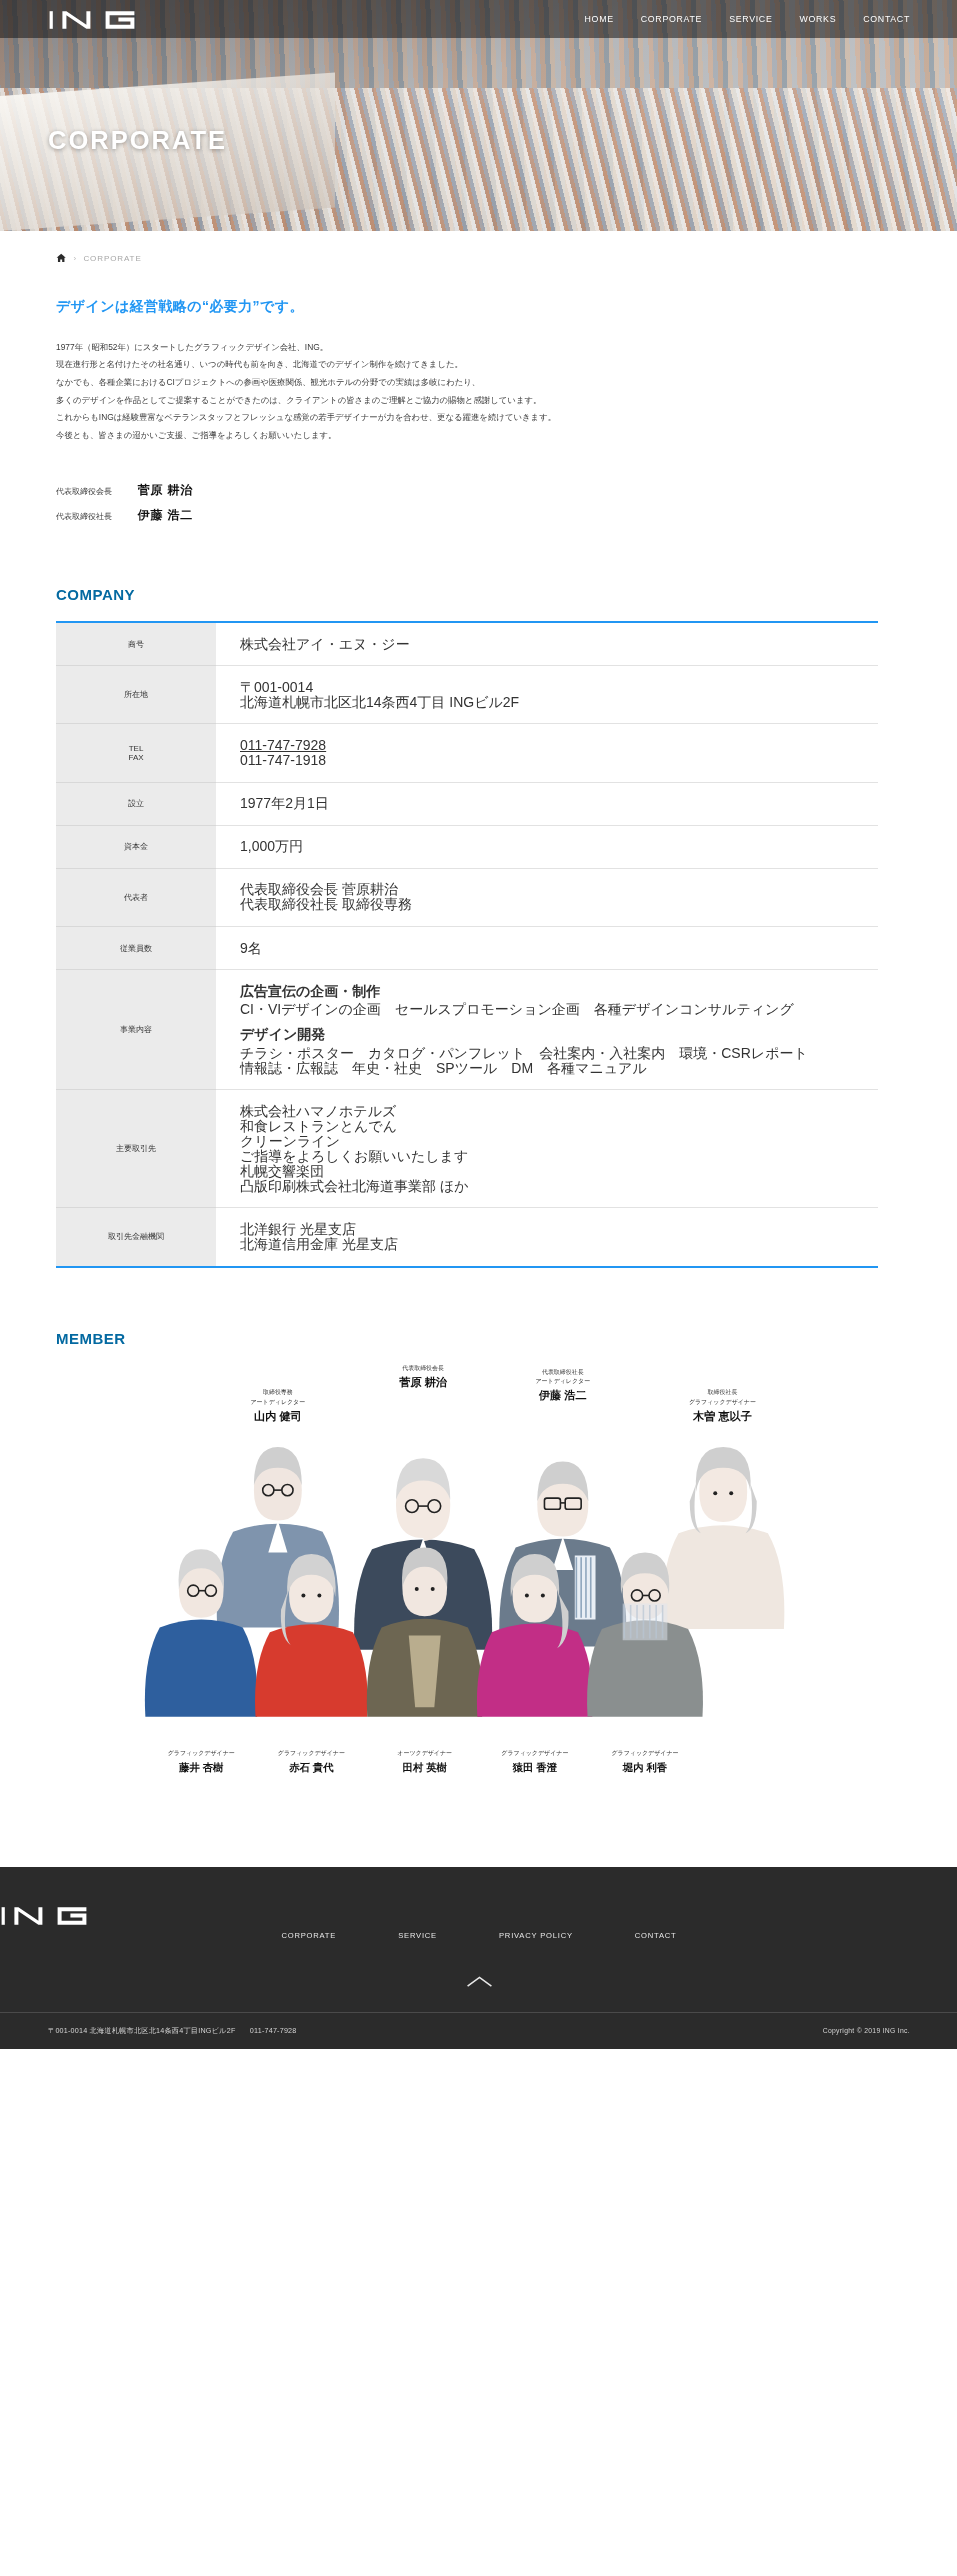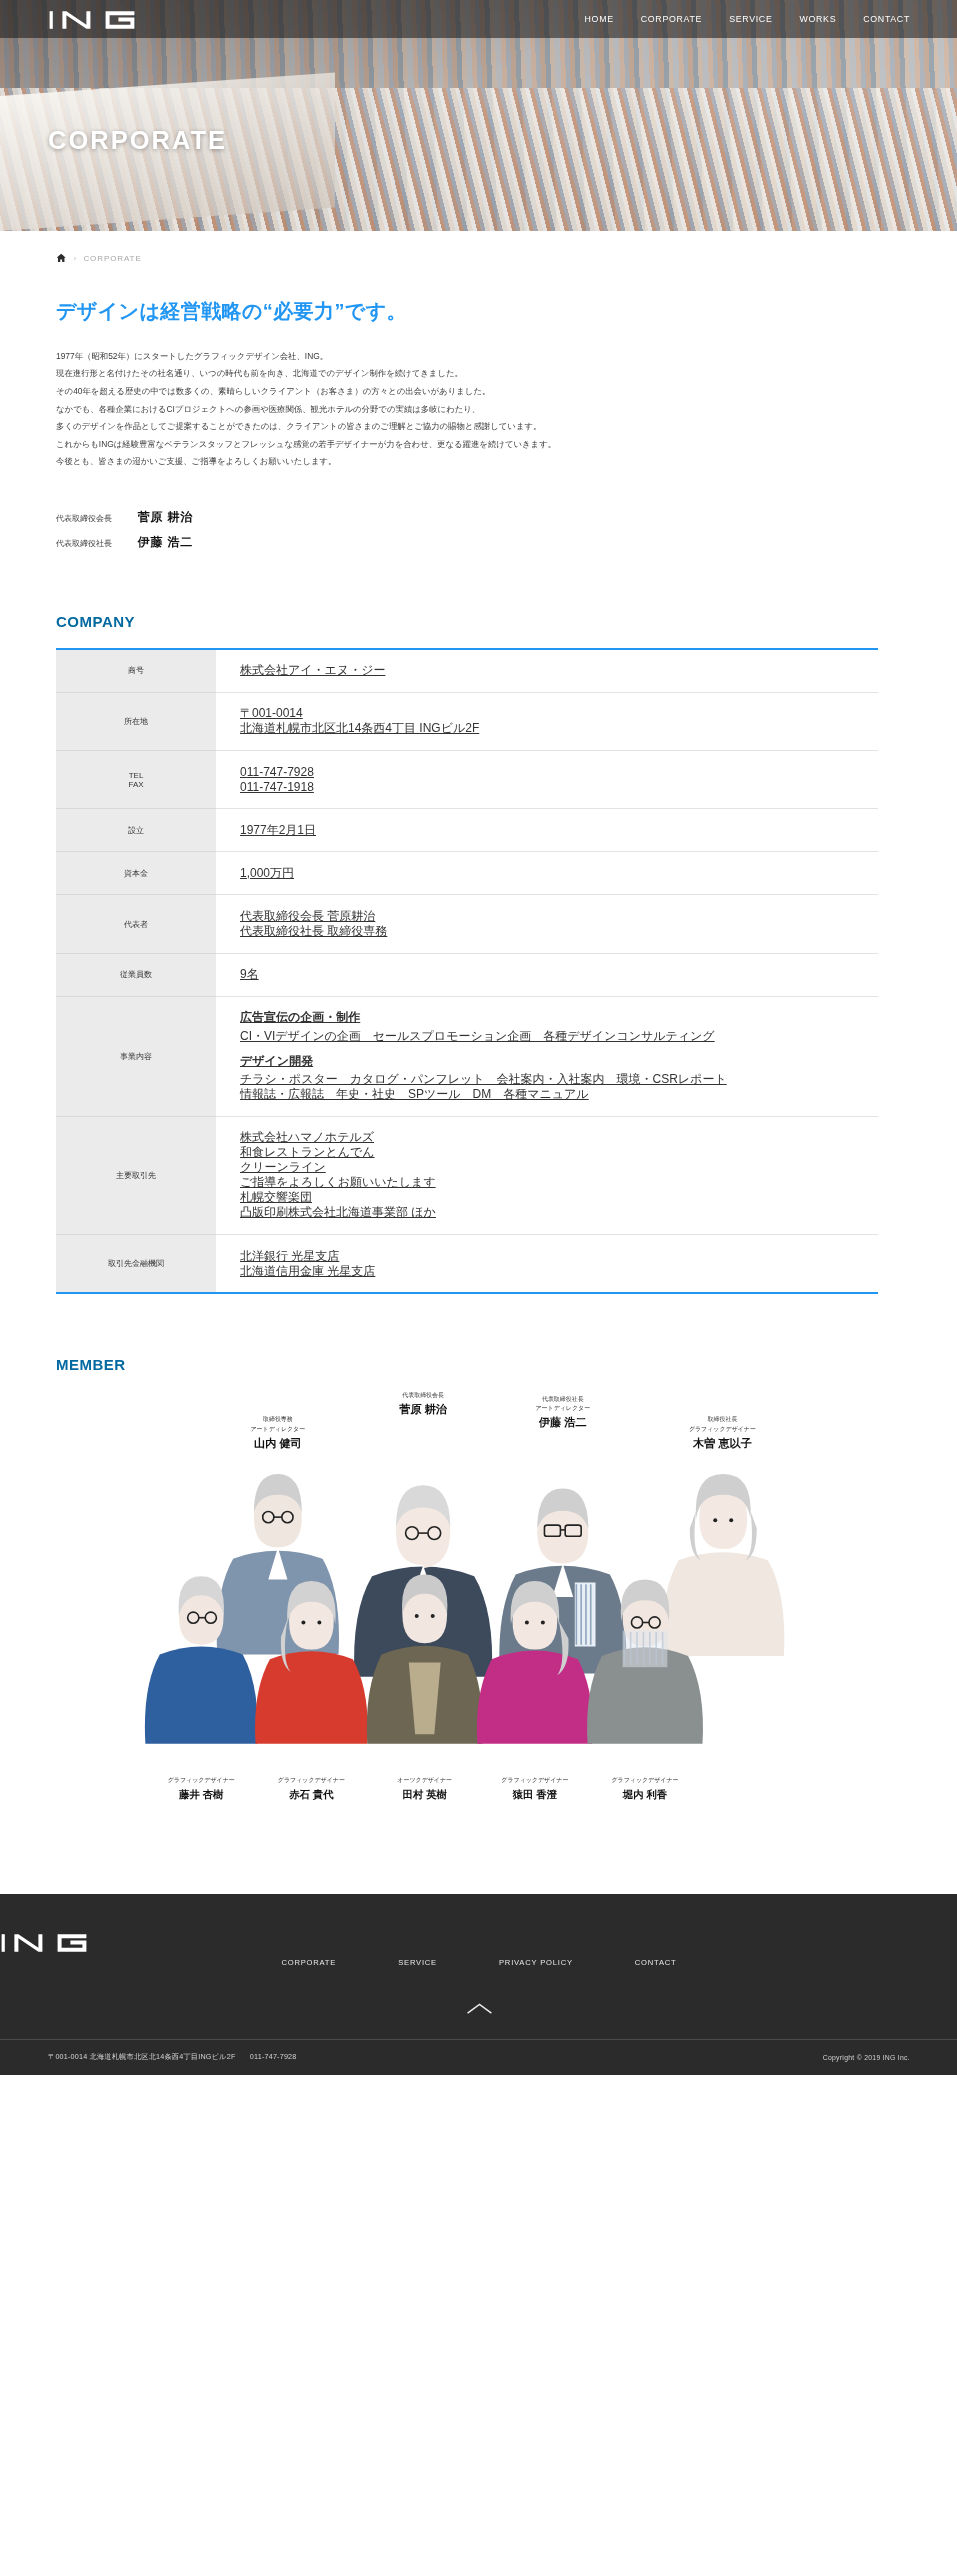--- a/index.html
+++ b/index.html
@@ -62,21 +62,21 @@
   .crumb-wrap { width:958px; padding:22.3px 0 4.8px; }
   .crumb { width:862px; margin:0 auto; display:flex; align-items:center; gap:7.2px; padding-left:8px;}
   .crumb .home-ico { width:10.4px; height:10.4px; display:block; fill:#2b2b2b; }
   .crumb .sep { color:#b9b9b9; font-size:8px; }
   .crumb .cur { color:#a6a6a6; font-size:8px; letter-spacing:0.9px; }
 
   
   .wrap { width:862px; margin:0 auto; padding-left:8px; }
 
   .lead-title {
-    color:#2196f3; font-size:20px; font-weight:700; letter-spacing:0.4px;
+    color:#2196f3; font-size:14px; font-weight:700; letter-spacing:0.4px;
     margin:30px 0 22.3px;
   }
   .lead p {
     font-size:8.4px; line-height:17.6px; color:#3a3a3a; margin:0;
   }
 
   .sign { margin:38px 0 0; }
   .sign-row { display:flex; align-items:baseline; gap:12.8px; margin-bottom:8px; }
   .sign-role { font-size:8px; color:#3a3a3a; width:69px; }
   .sign-name { font-size:12px; font-weight:700; color:#111; letter-spacing:0.8px; }
@@ -92,21 +92,21 @@
     width:822px; border-collapse:collapse;
     border-top:2.4px solid #2196f3; border-bottom:2.4px solid #2196f3;
   }
   table.company th {
     width:160px; background:#ebebeb; border-bottom:0.8px solid #d8d8d8;
     font-size:8px; font-weight:400; color:#333; text-align:center;
     padding:15px 8px; vertical-align:middle;
   }
   table.company td {
     border-bottom:0.8px solid #e2e2e2; padding:13.6px 0 13.6px 24px;
-    font-size:12px; color:#333; line-height:15px; vertical-align:middle;text-decoration:underline;
+    font-size:14px; color:#333; line-height:15px; vertical-align:middle;
   }
   table.company tr:last-child th,
   table.company tr:last-child td { border-bottom:none; }
   td .bold { font-weight:700; display:block; margin-bottom:3.2px; }
   td .gap { height:10.4px; }
   .tel-link { color:#333; text-decoration:underline; }
 
   
   .member-stage { width:862px; margin:11.2px auto 0; position:relative; height:447px; }
   .member-stage svg { display:block; }
@@ -164,21 +164,20 @@
     <span class="sep">›</span>
     <span class="cur">CORPORATE</span>
   </div>
 </div>
 
 <div class="wrap">
   <h2 class="lead-title">デザインは経営戦略の“必要力”です。</h2>
   <div class="lead">
     <p>1977年（昭和52年）にスタートしたグラフィックデザイン会社、ING。</p>
     <p>現在進行形と名付けたその社名通り、いつの時代も前を向き、北海道でのデザイン制作を続けてきました。</p>
-    <p>その40年を超える歴史の中では数多くの、素晴らしいクライアント（お客さま）の方々との出会いがありました。</p>
     <p>なかでも、各種企業におけるCIプロジェクトへの参画や医療関係、観光ホテルの分野での実績は多岐にわたり、</p>
     <p>多くのデザインを作品としてご提案することができたのは、クライアントの皆さまのご理解とご協力の賜物と感謝しています。</p>
     <p>これからもINGは経験豊富なベテランスタッフとフレッシュな感覚の若手デザイナーが力を合わせ、更なる躍進を続けていきます。</p>
     <p>今後とも、皆さまの迢かいご支援、ご指導をよろしくお願いいたします。</p>
   </div>
 
   <div class="sign">
     <div class="sign-row">
       <span class="sign-role">代表取締役会長</span>
       <span class="sign-name">菅原 耕治</span>

